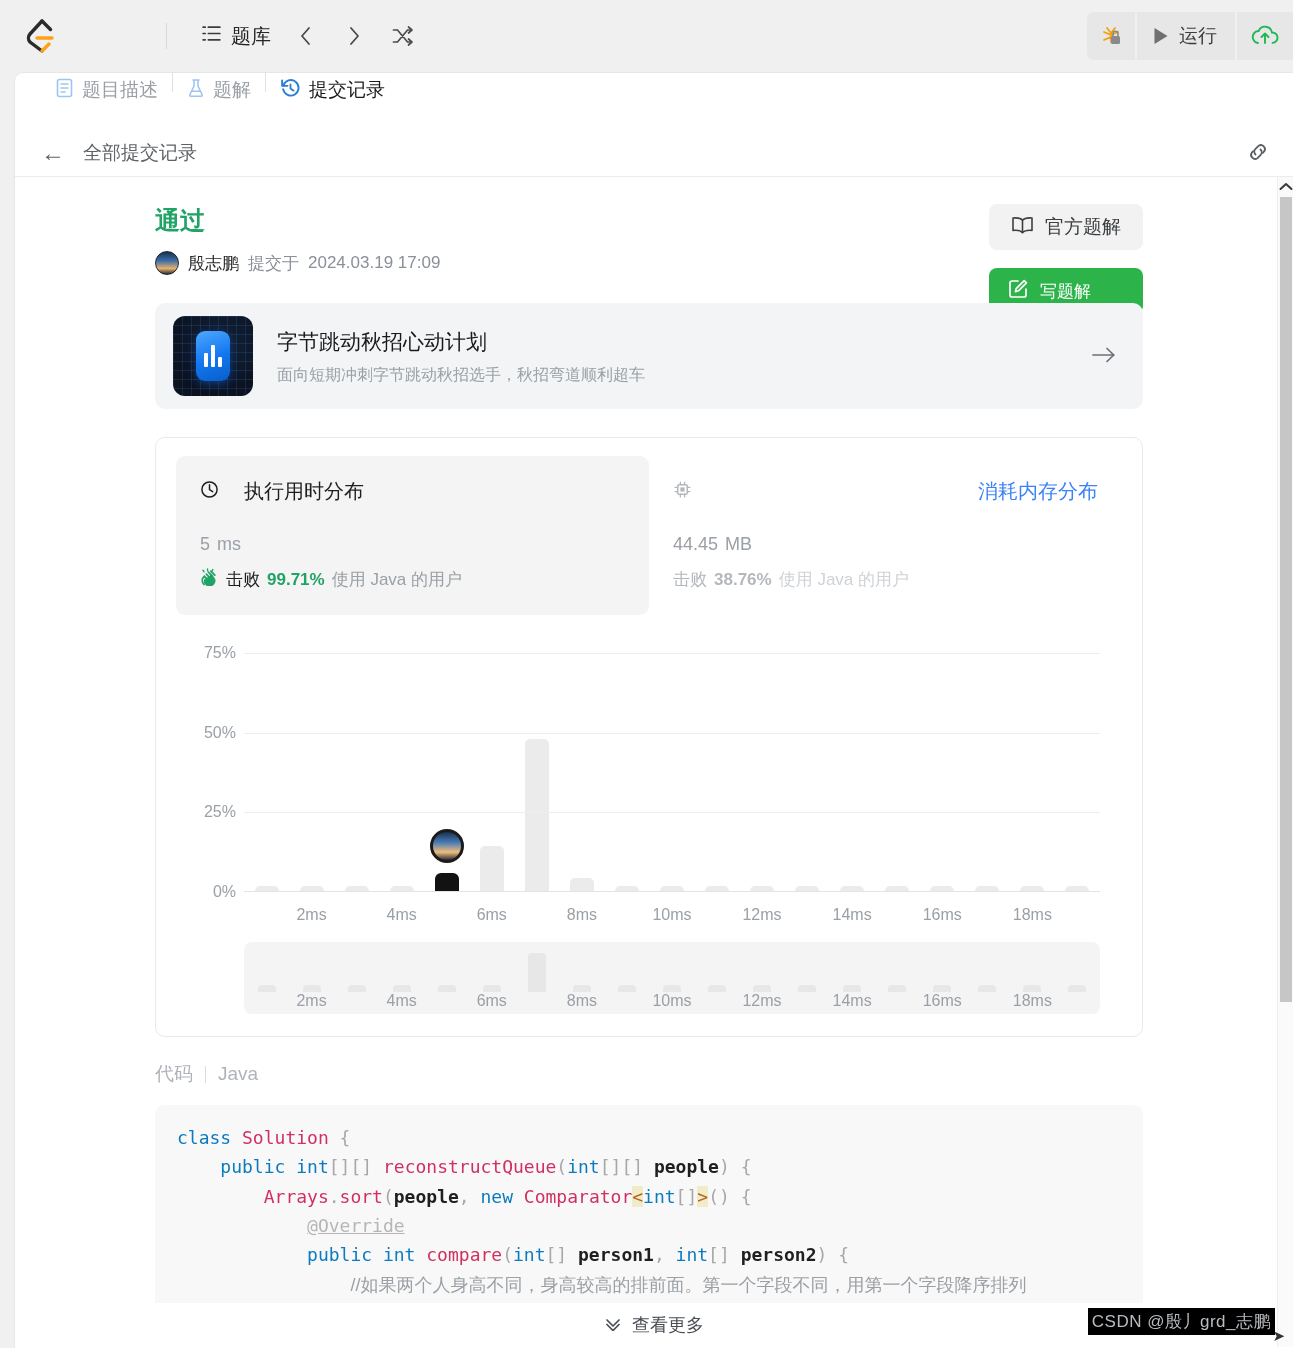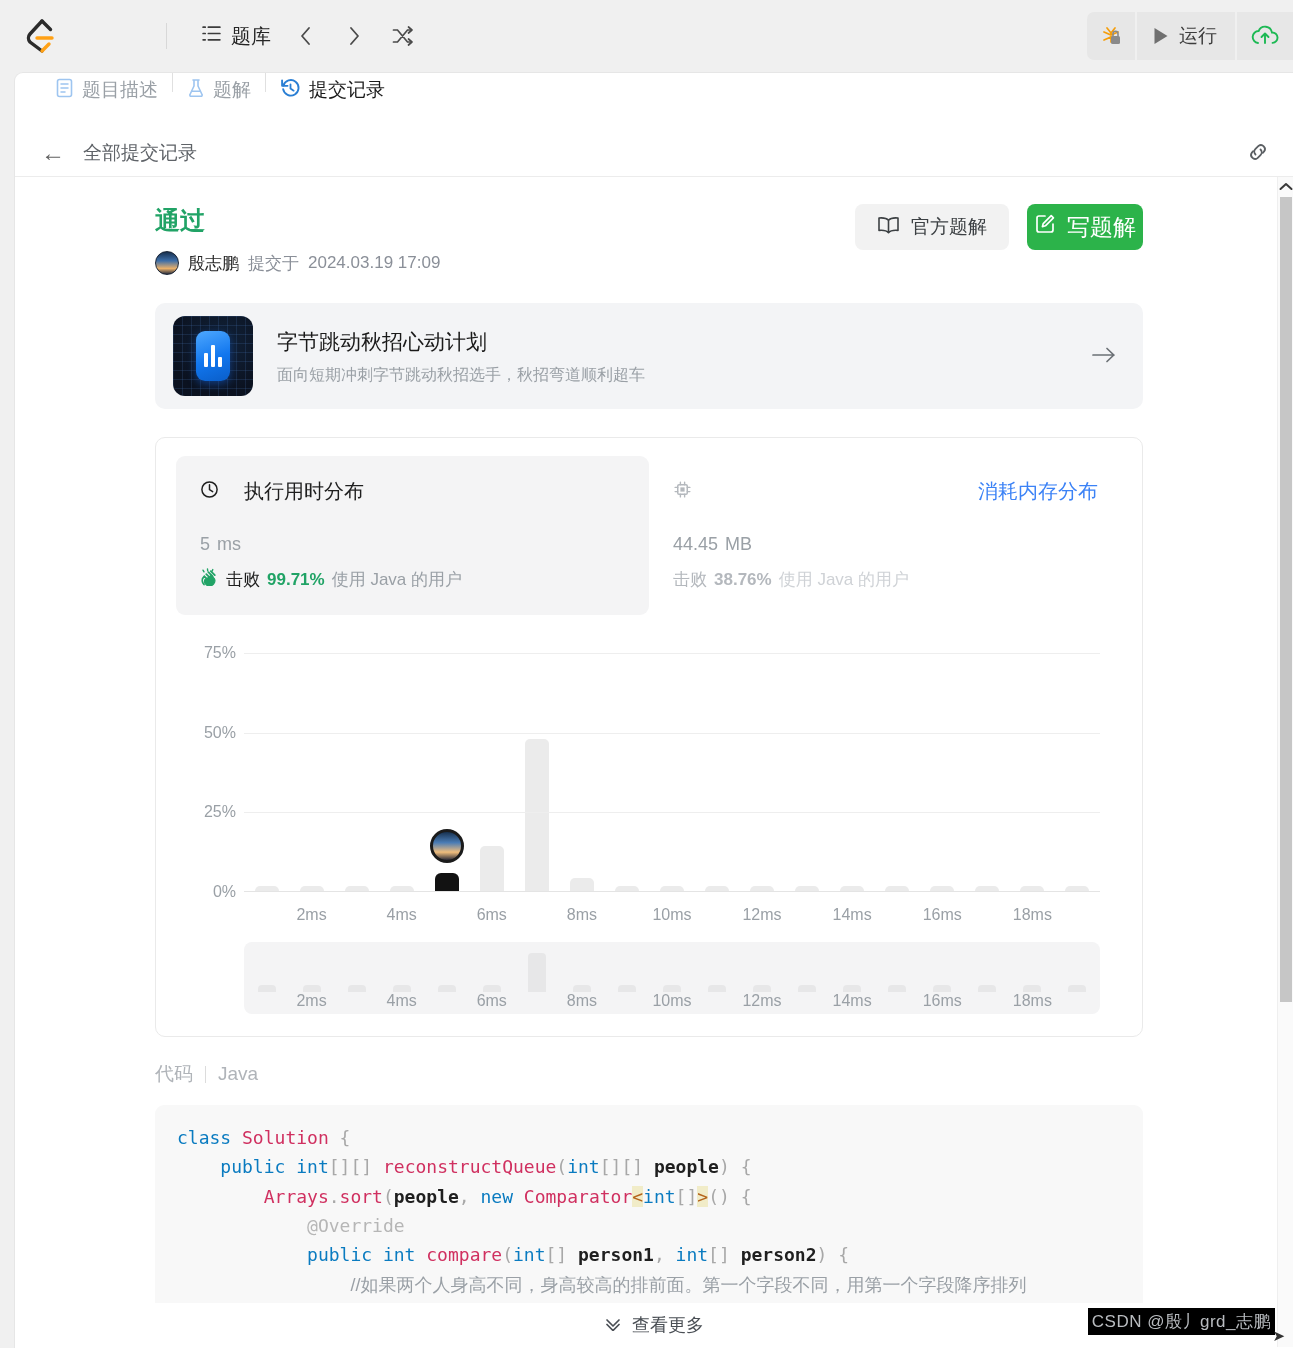--- a/index.html
+++ b/index.html
@@ -91,32 +91,32 @@
   }
   .avatar-sm {
     width: 24px; height: 24px; border-radius: 50%;
     background: linear-gradient(180deg,#18304e 0%,#3d6ea8 40%,#e9b06a 75%,#2a2f3e 100%);
     flex: none; border: 1px solid #1b2535;
   }
   .meta-name { color: #262626; }
   .meta-sub { color: #8a8f98; }
 
   .verdict-actions {
-    position: absolute; right: 150px; top: 27px; display: flex; gap: 18px;
+    position: absolute; right: 150px; top: 27px; display: flex; gap: 18px; flex-direction: column;
   }
   .btn-ghost {
     background: #f2f2f2; border-radius: 8px; height: 46px;
     display: flex; align-items: center; gap: 11px; padding: 0 22px;
     font-size: 19px; color: #3c4043; cursor: pointer; border: none;
     font-family: inherit;
   }
   .btn-green {
     background: #2cb34a; border-radius: 8px; height: 46px;
-    display: flex; align-items: center; gap: 11px; padding: 0 7px;
-    font-size: 23px; color: #fff; cursor: pointer; border: none;
+    display: flex; align-items: center; gap: 11px; padding: 0 18px;
+    font-size: 17px; color: #fff; cursor: pointer; border: none;
     font-family: inherit;
     text-align: center;
   }
 
   
   .promo {
     margin: 28px 150px 0 140px; background: #f3f4f6; border-radius: 10px;
     height: 106px; display: flex; align-items: center; padding: 0 26px 0 18px;
     cursor: pointer; position: relative;
   }
@@ -214,21 +214,21 @@
   .code-head .sep { width: 1px; height: 17px; background: #dcdcdc; }
   .codebox {
     margin: 18px 150px 0 140px; background: #f8f8f8; border-radius: 9px;
     padding: 18px 22px; font-family: "DejaVu Sans Mono", "Liberation Mono", monospace;
     font-size: 18px; line-height: 1.63; white-space: pre; overflow: hidden;
     color: #1f1f1f;
   }
   .k  { color: #0a7bc0; }        
   .ty { color: #d03060; }        
   .p  { color: #a8a8a8; }        
-  .an { color: #b6b6b6; }        
+  .an { color: #b6b6b6; text-decoration: underline; }        
   .cm { color: #9aa0a6; font-family: "Liberation Sans", sans-serif; } 
   .op { color: #b5651d; }        
   .nm { color: #1f1f1f; font-weight: 700; }
   .num{ color: #b5186b; }
   .hl { background: #f1ecc8; }
 
   .viewmore {
     position: absolute; left: 0; right: 0; bottom: 0; height: 44px;
     background: #fff; display: flex; align-items: center; justify-content: center;
     gap: 10px; font-size: 18px; color: #4a4f55; cursor: pointer;

